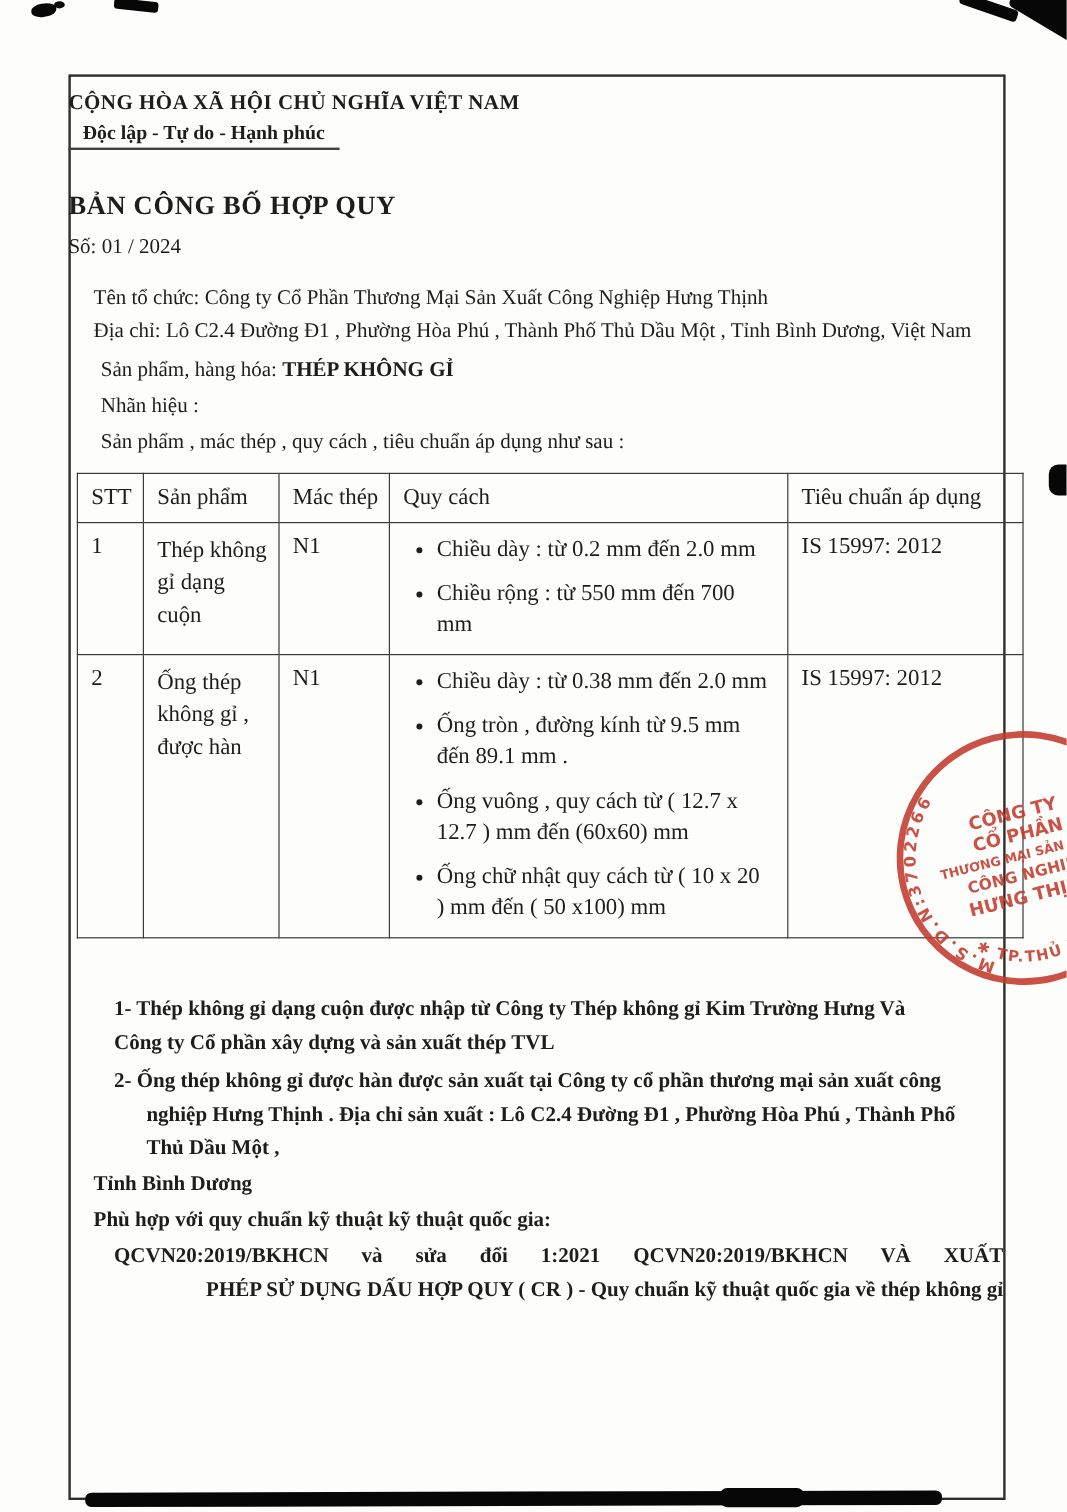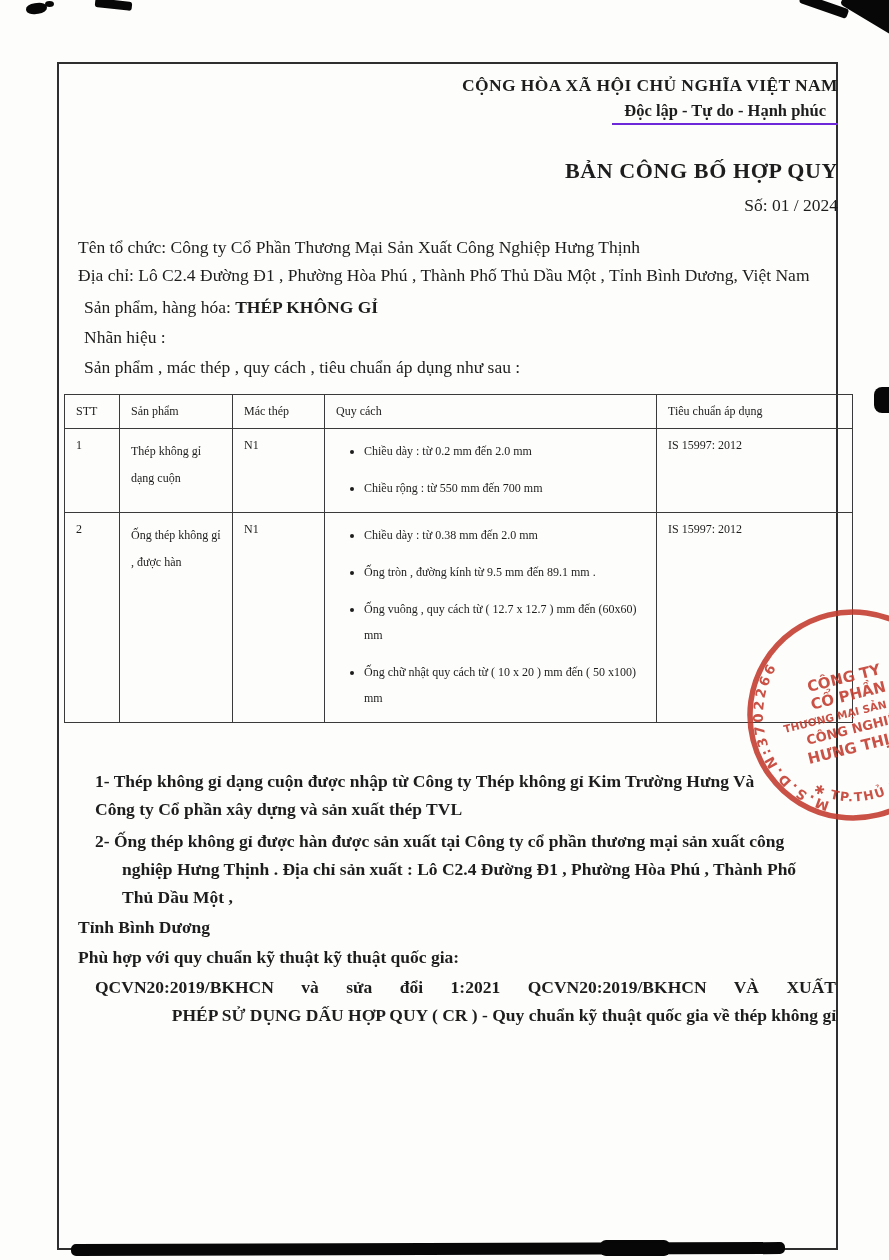--- a/index.html
+++ b/index.html
@@ -18,34 +18,34 @@
     left: 57px; top: 62px;
     width: 781px; height: 1188px;
     border: 2px solid #2e2e2e;
     pointer-events: none;
   }
   .content {
     position: absolute;
     left: 57px; top: 62px;
     width: 781px;
   }
-  .center { text-align: right; }
+  .center { text-align: left; }
   .nat-header {
     margin-top: 13px;
     font-size: 17.5px;
     font-weight: bold;
     letter-spacing: 0.4px;
   }
   .motto-wrap { margin-top: 5px; }
   .motto {
     display: inline-block;
     font-size: 16.5px;
     font-weight: bold;
     padding: 0 12px 2px 12px;
-    border-bottom: 2px solid #6d28d9;
+    border-bottom: 2px solid #404040;
   }
   .doc-title {
     margin-top: 33px;
     font-size: 22px;
     font-weight: bold;
     letter-spacing: 0.6px;
   }
   .doc-number {
     margin-top: 11px;
     font-size: 17.5px;
@@ -59,21 +59,21 @@
   .p-phone { margin-top: 2px; }
   .p-prod { margin-top: 4px; padding-left: 6px; }
   .p-brand { padding-left: 6px; margin-top: 2px; }
   .p-intro { padding-left: 6px; margin-top: 2px; }
   .bold { font-weight: bold; }
 
   table.spec {
     margin: 13px 0 0 7px;
     border-collapse: collapse;
     width: 772px;
-    font-size: 12px;
+    font-size: 19px;
     table-layout: fixed;
   }
   table.spec th, table.spec td {
     border: 1.5px solid #3a3a3a;
     vertical-align: top;
     font-weight: normal;
     text-align: left;
     padding: 9px 8px 9px 11px;
   }
   th.c-stt, td.c-stt { width: 55px; text-align: center; padding-left: 4px; padding-right: 4px; }

